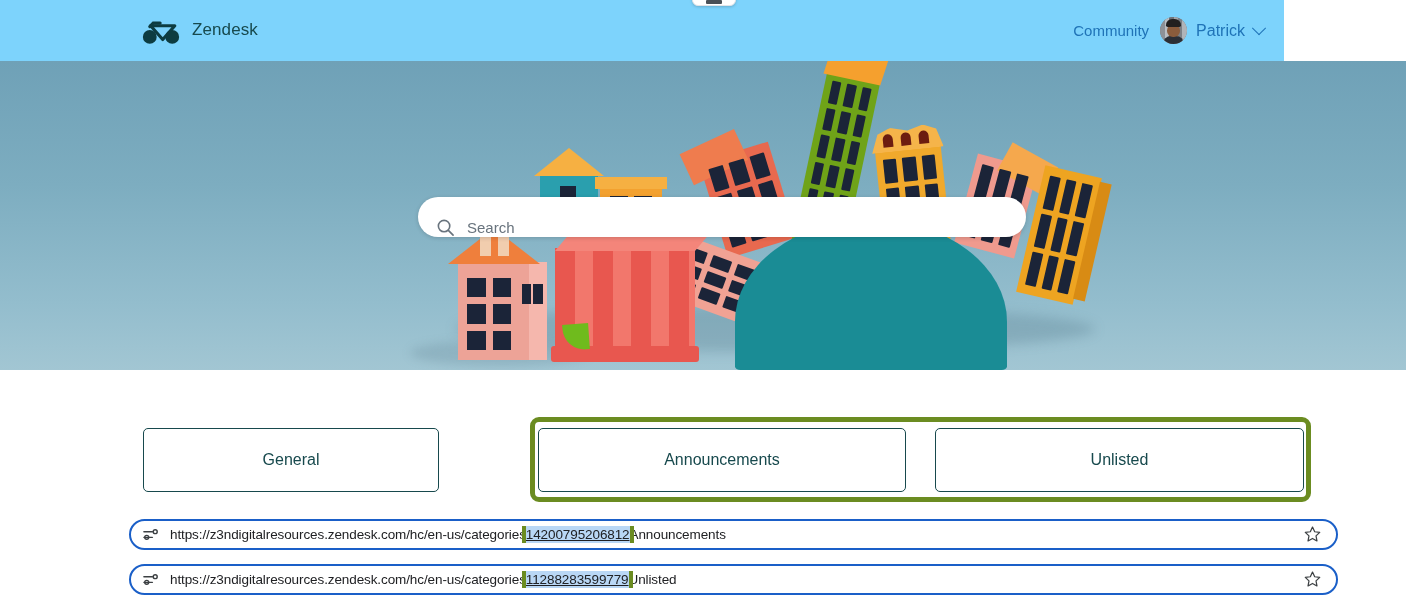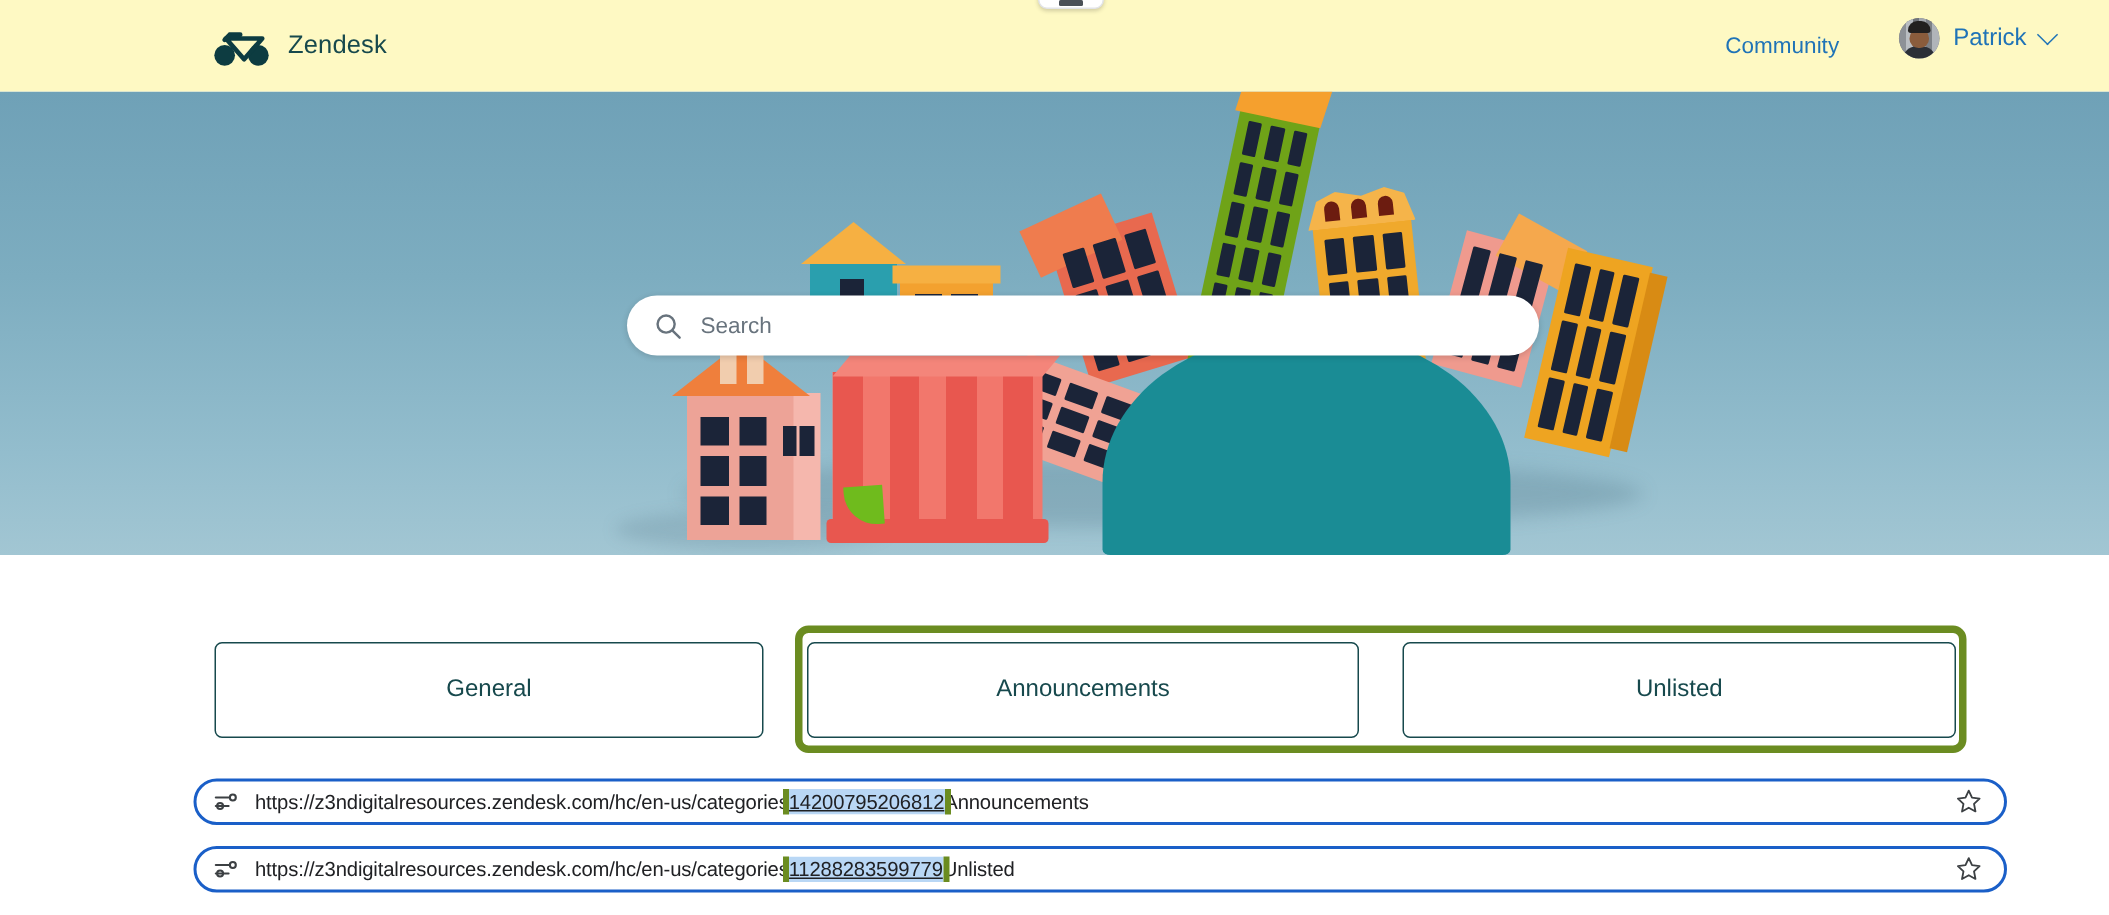--- a/index.html
+++ b/index.html
@@ -40,23 +40,23 @@
     height: 4px;
     background: #4a5057;
     border-radius: 1px;
   }
 
   
   .site-header {
     position: absolute;
     left: 0;
     top: 0;
-    width: 1406px;
+    width: 1284px;
     height: 61px;
-    background: #fef9c3;
+    background: #7dd3fc;
     display: flex;
     align-items: center;
     box-sizing: border-box;
     z-index: 20;
   }
   .brand {
     position: absolute;
     left: 142px;
     top: 14px;
     display: flex;
@@ -64,25 +64,25 @@
     gap: 12px;
   }
   .brand-logo { width: 38px; height: 32px; display: block; }
   .brand-name {
     font-size: 17px;
     color: #17494d;
     letter-spacing: .1px;
   }
   .header-right {
     position: absolute;
-    right: 36px;
+    right: 20px;
     top: 12px;
     display: flex;
-    align-items: flex-start;
-    gap: 40px;
+    align-items: center;
+    gap: 11px;
   }
   .community-link {
     font-size: 15px;
     color: #1f73b7;
     text-decoration: none;
     line-height: 37px;
   }
   .user-menu {
     display: flex;
     align-items: center;
@@ -368,21 +368,21 @@
     left: 418px; top: 197px;
     width: 608px; height: 40px;
     z-index: 10;
   }
   .search-box {
     width: 100%; height: 100%;
     background: #ffffff;
     border-radius: 22px;
     box-shadow: 0 1px 4px rgba(0,0,0,.16);
     display: flex;
-    align-items: center;
+    align-items: flex-end;
     padding: 0 18px;
     box-sizing: border-box;
   }
   .search-icon { flex: none; margin-right: 10px; display: block; }
   .search-input {
     flex: 1;
     border: none;
     outline: none;
     font-family: "Liberation Sans", sans-serif;
     font-size: 15px;
@@ -405,21 +405,21 @@
     border-radius: 5px;
     background: #ffffff;
     display: flex;
     align-items: center;
     justify-content: center;
     font-size: 16px;
     color: #17494d;
     box-sizing: border-box;
     cursor: pointer;
   }
-  #cat-general     { left: 143px;  width: 366px; }
+  #cat-general     { left: 143px;  width: 296px; }
   #cat-announce    { left: 538px;  width: 368px; }
   #cat-unlisted    { left: 935px;  width: 369px; }
 
   .green-box {
     position: absolute;
     left: 530px; top: 417px;
     width: 781px; height: 85px;
     border: 5px solid #6b8c21;
     border-radius: 9px;
     box-sizing: border-box;

